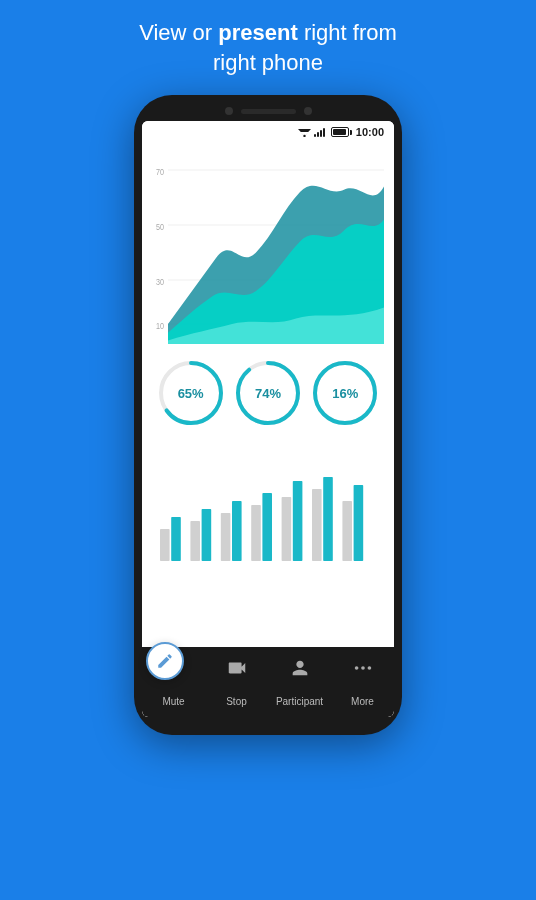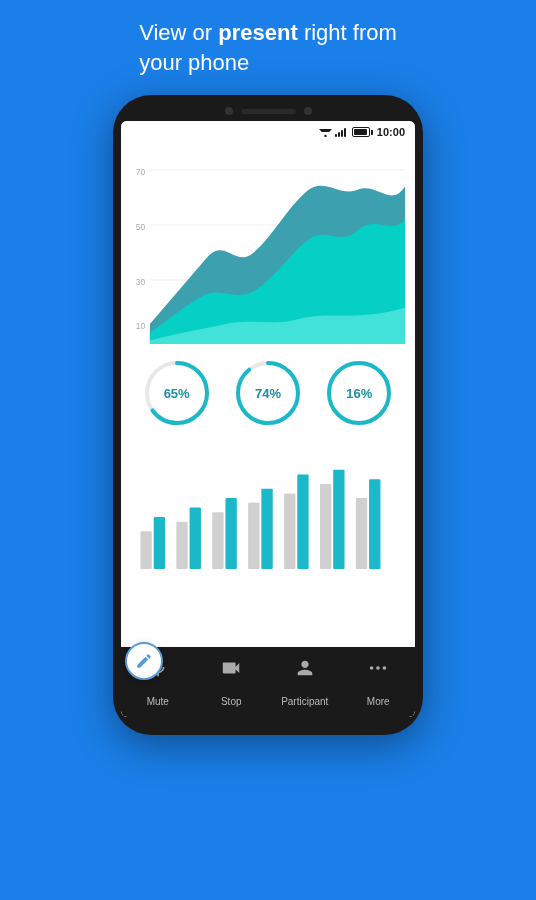--- a/index.html
+++ b/index.html
@@ -10,34 +10,35 @@
       background: #1a7fe8;
       font-family: -apple-system, 'Helvetica Neue', Arial, sans-serif;
       overflow: hidden;
       position: relative;
       display: flex;
       flex-direction: column;
       align-items: center;
     }
 
     .header-text {
+      text-align: center;
       color: white;
       font-size: 22px;
       margin-top: 18px;
       line-height: 1.35;
       padding: 0 30px;
     }
 
     .header-text strong {
       font-weight: 900;
     }
 
     
     .phone-shell {
-      width: 310px;
+      width: 268px;
       height: 640px;
       background: #1a1a1a;
       border-radius: 38px;
       margin-top: 18px;
       position: relative;
       padding: 12px 8px 8px;
       box-shadow: 0 10px 40px rgba(0,0,0,0.4);
     }
 
     
@@ -263,21 +264,21 @@
     .nav-label {
       font-size: 10px;
       color: #bbb;
     }
   </style>
 </head>
 <body>
 
 <div class="header-text">
   <span>View or <strong>present</strong> right from</span><br>
-  <span>your phone</span>
+  <span>right phone</span>
 </div>
 
 <div class="phone-shell">
 
   <div class="phone-top-bar">
     <div class="camera-dot"></div>
     <div class="speaker-bar"></div>
     <div class="camera-dot"></div>
   </div>
 

